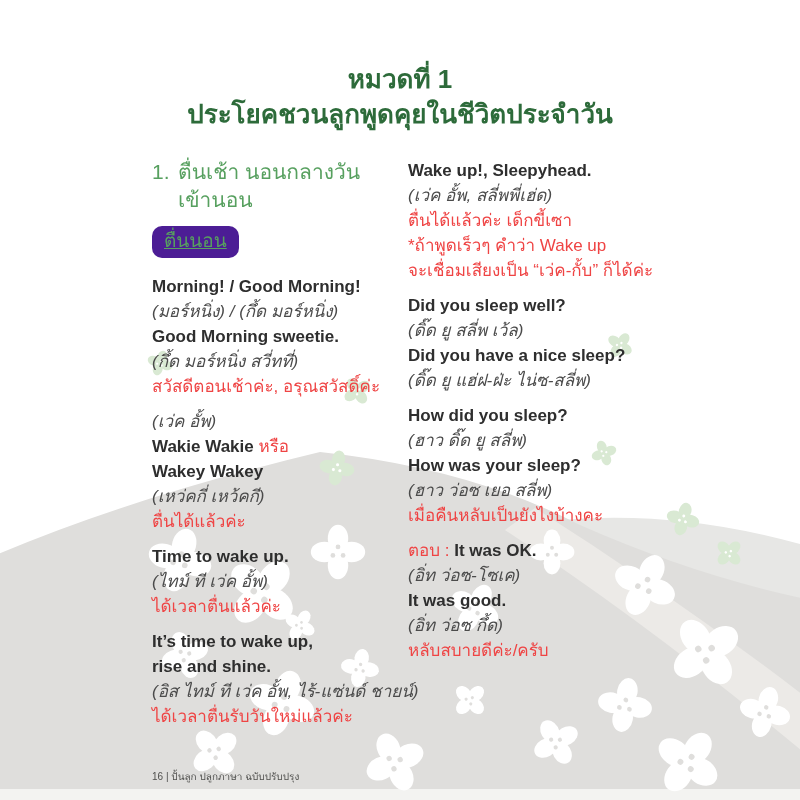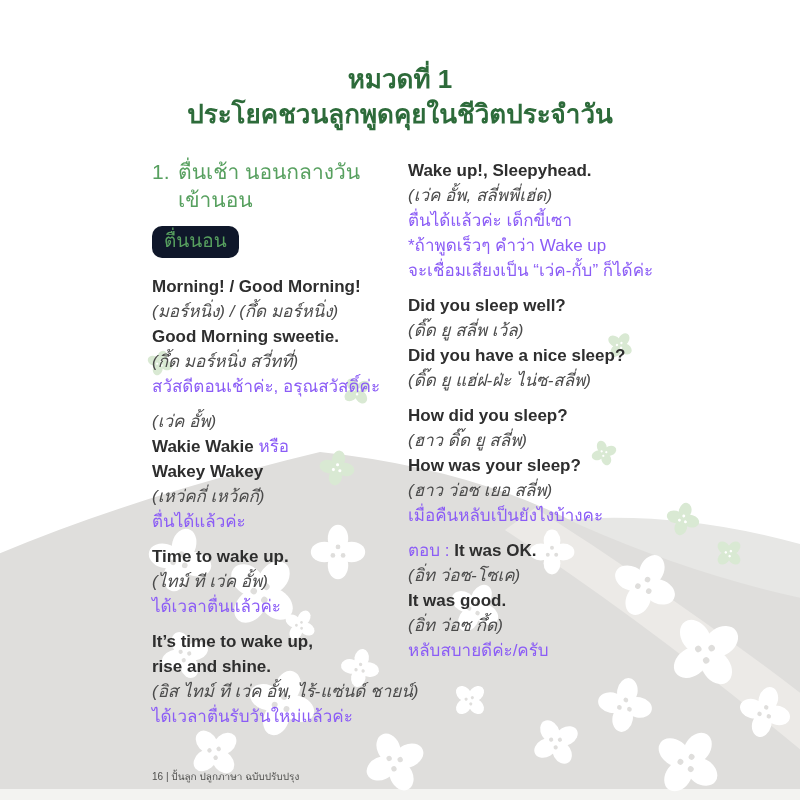--- a/index.html
+++ b/index.html
@@ -24,30 +24,30 @@
   .col-left{width:245px;}
   .col-right{width:264px;}
 
   .section-heading{color:#57a05f;font-size:21px;line-height:28px;margin-bottom:12px;}
   .sh-row{display:flex;}
   .sh-num{width:26px;flex:0 0 26px;}
   .sh-line2{padding-left:26px;}
 
   .badge{
     display:inline-block;margin-bottom:16px;
-    background:#0f172a;color:#57a05f;
+    background:#4c1d95;color:#57a05f;
     font-size:19px;line-height:24px;
-    padding:3px 12px 5px 12px;border-radius:10px;
+    padding:3px 12px 5px 12px;border-radius:10px;text-decoration:underline;
   }
 
   .phrase-block{margin-bottom:10px;}
   .phrase-line{font-size:17px;line-height:25px;color:#3c3c3c;white-space:nowrap;}
   .seg-b{font-weight:bold;color:#2e2e2e;}
   .seg-i{font-style:italic;color:#4b4b4b;}
-  .seg-p{color:#8b5cf6;}
+  .seg-p{color:#ef4444;}
 
   .page-footer{
     position:absolute;left:152px;bottom:16px;z-index:1;
     font-size:10px;color:#4f4f4d;
   }
 </style>
 </head>
 <body>
 
 <div class="page">

